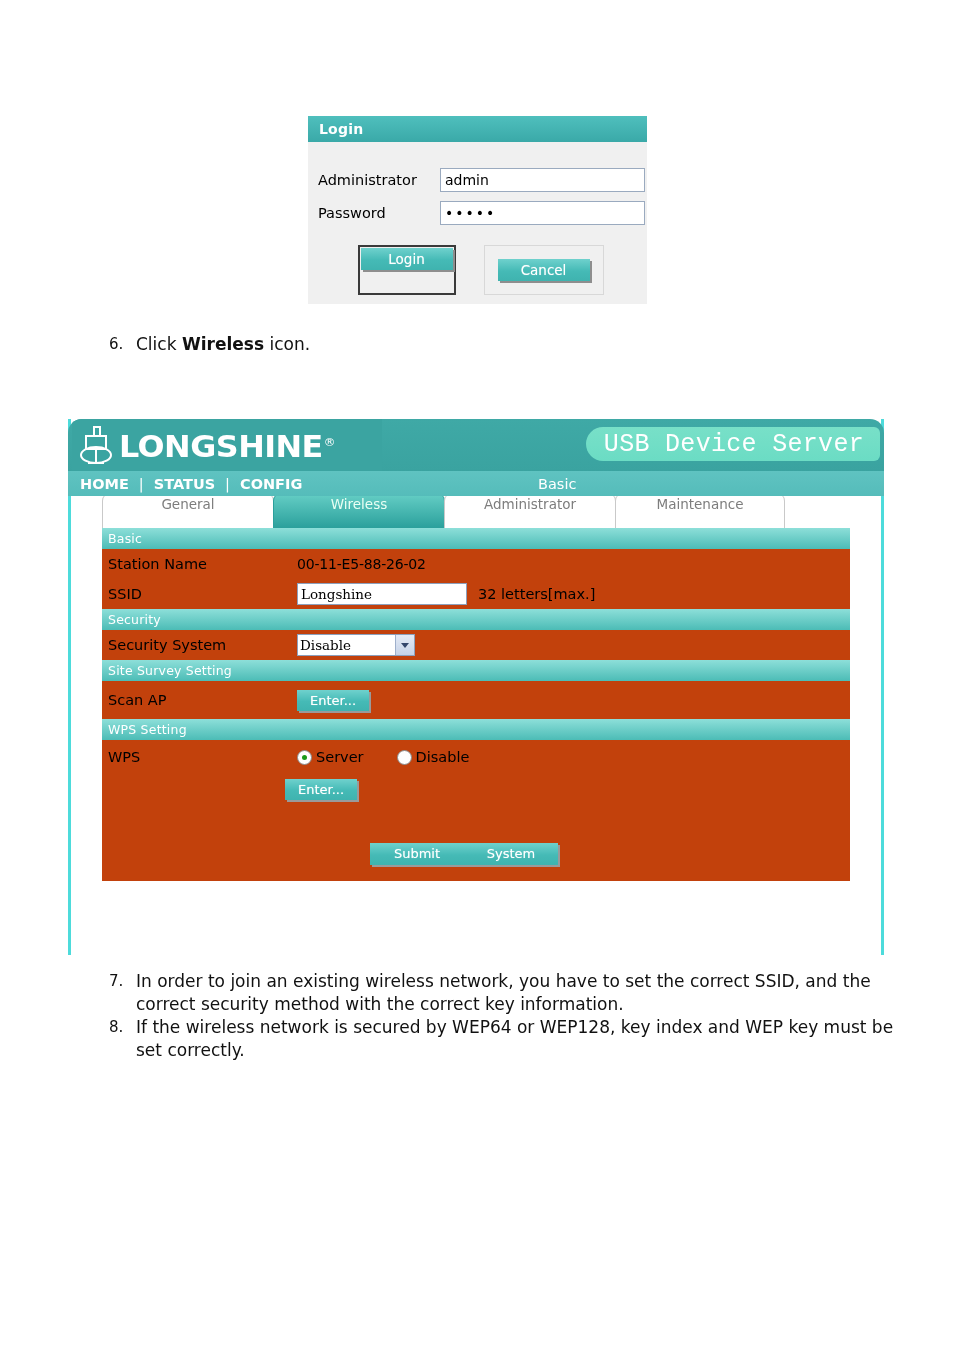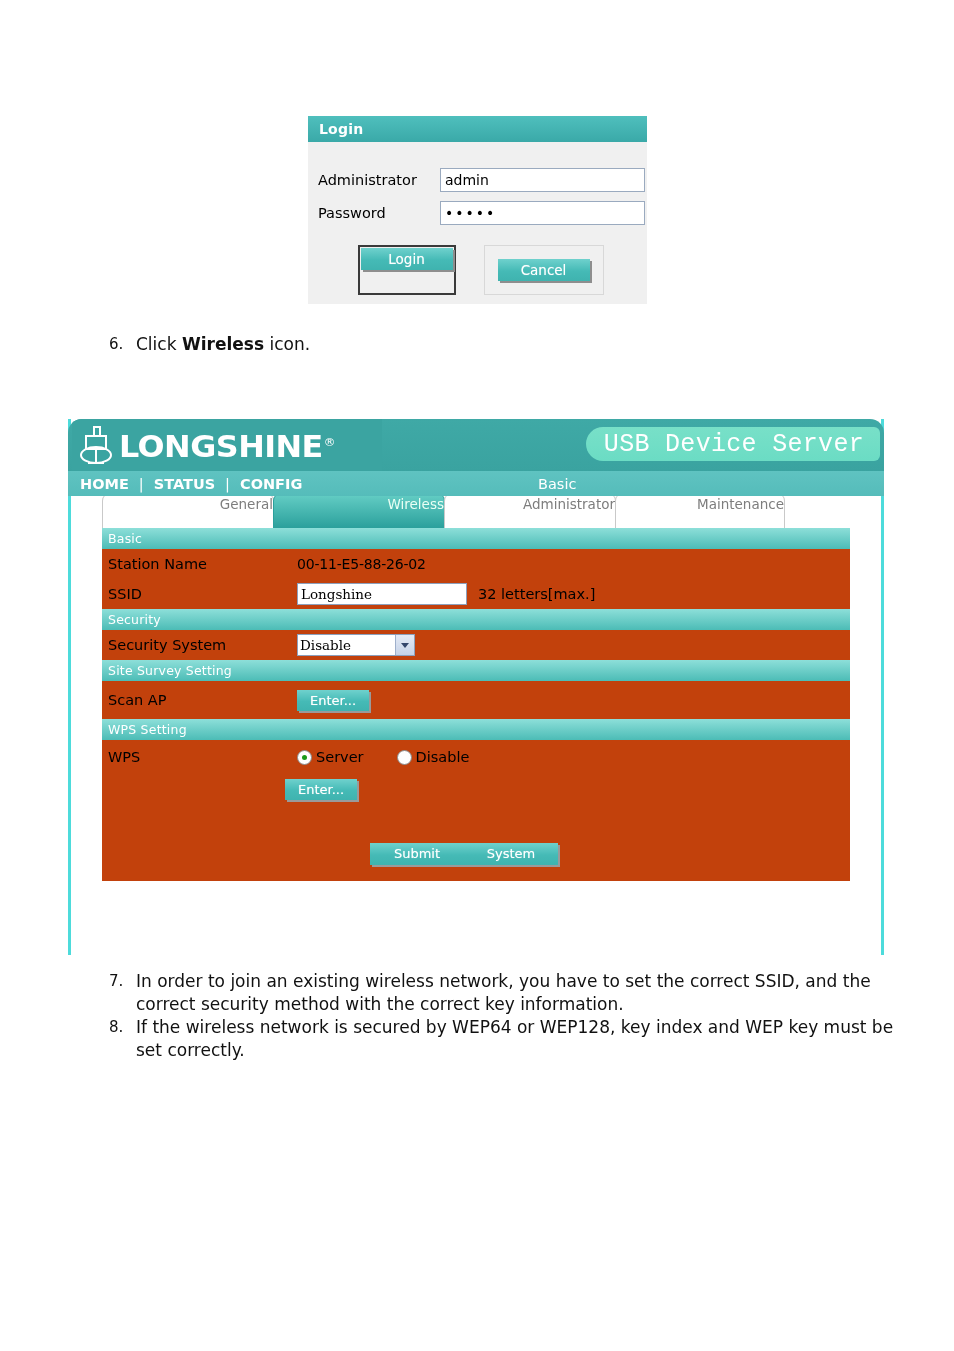--- a/index.html
+++ b/index.html
@@ -234,21 +234,21 @@
   
   .tabs {
     display: flex;
     height: 23px;
     align-items: flex-end;
     width: 682px;
   }
   .tab {
     height: 36px;
     line-height: 22px;
-    text-align: right;
+    text-align: center;
     font-size: 13.5px;
     color: #7d7d7d;
     background: #ffffff;
     border: 1px solid #c9c9c9;
     border-bottom: none;
     border-radius: 9px 9px 0 0;
     box-sizing: border-box;
     margin-right: -1px;
     cursor: pointer;
   }

